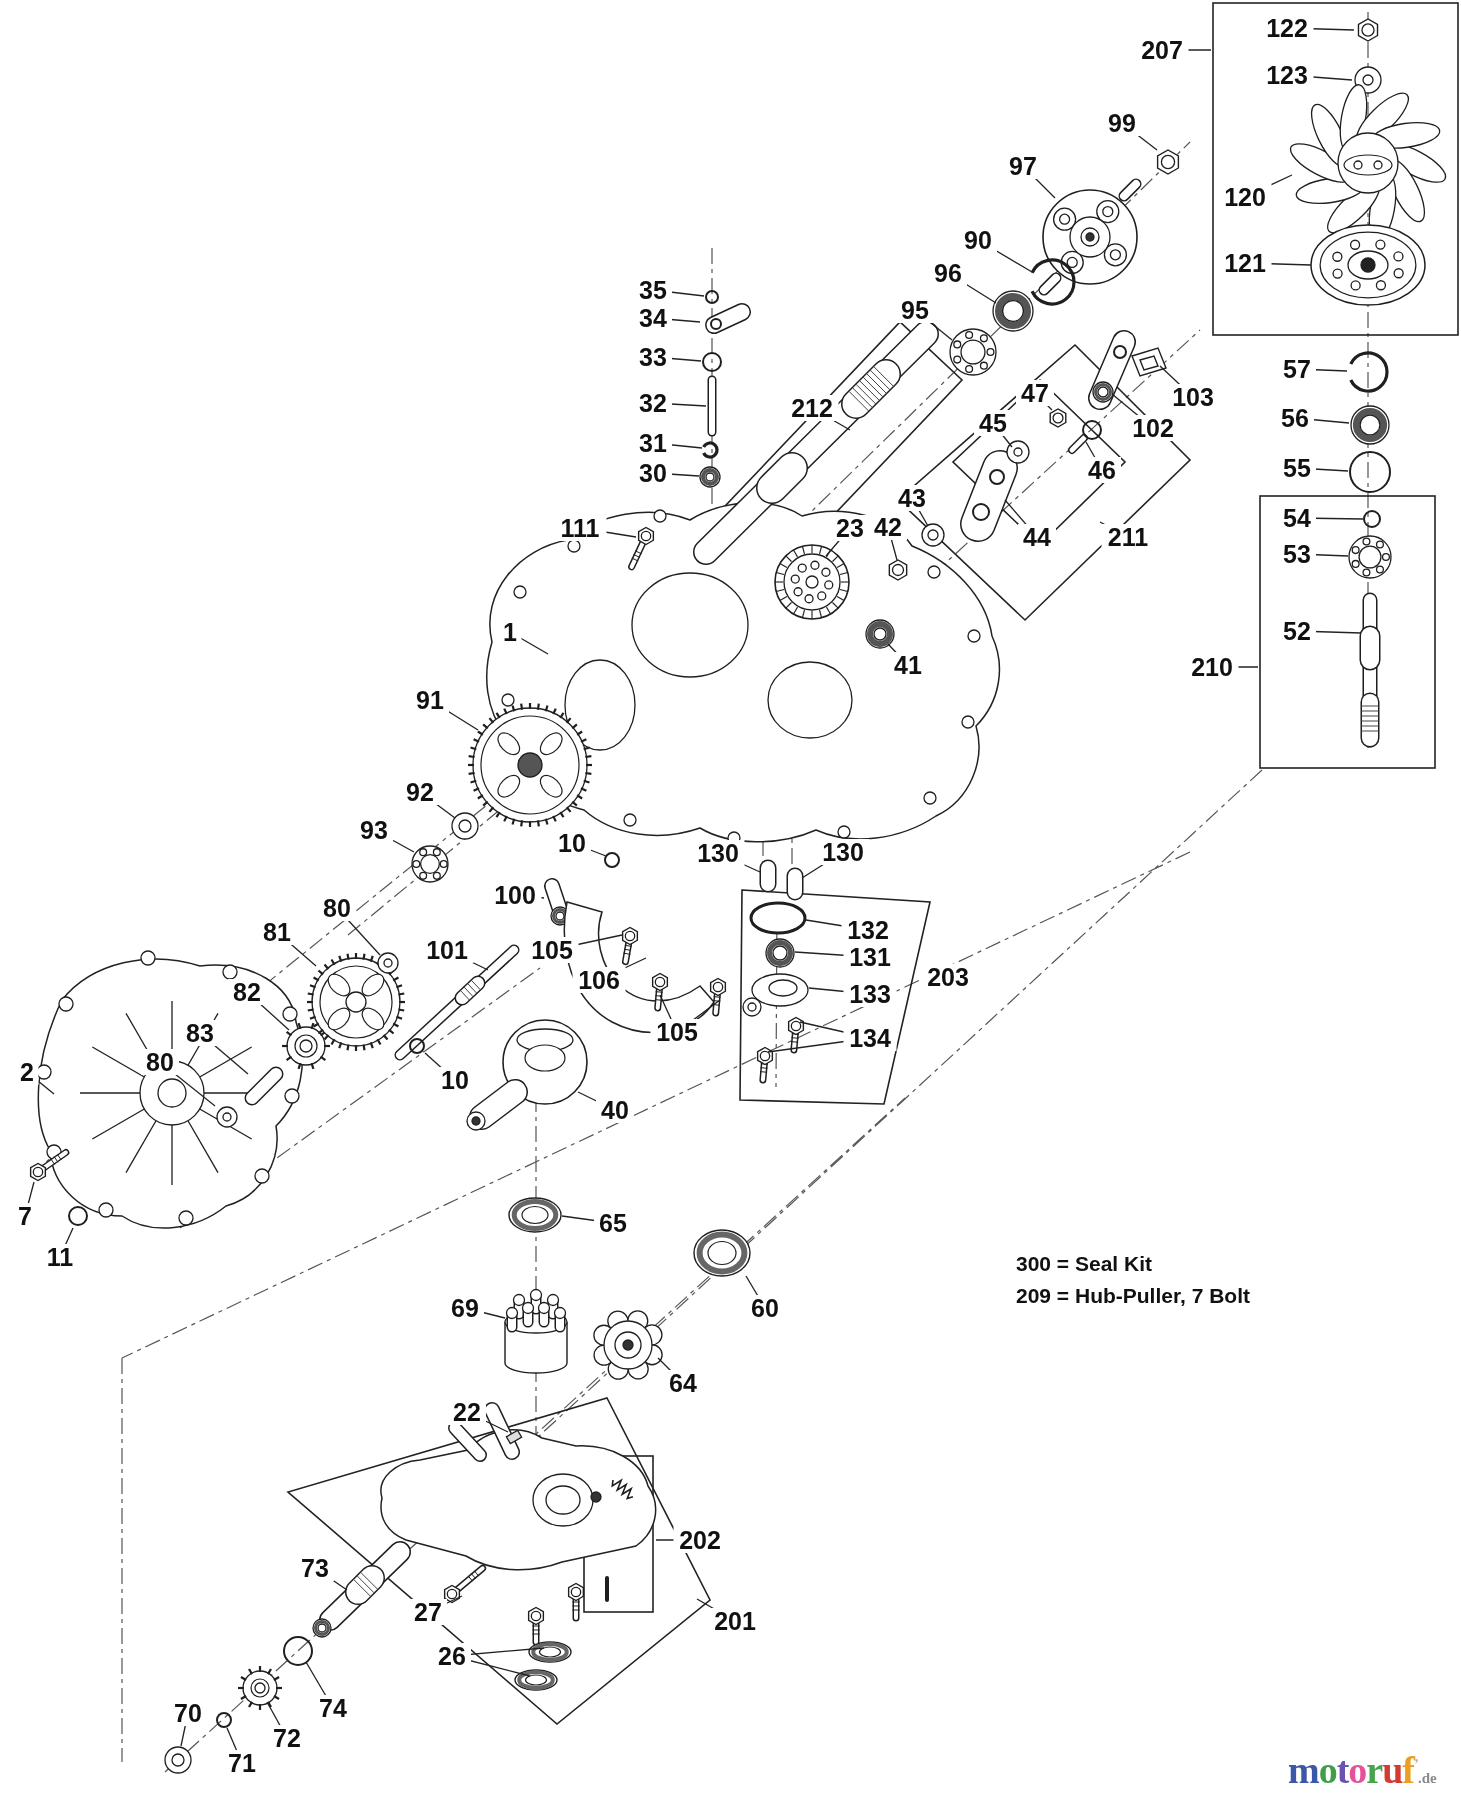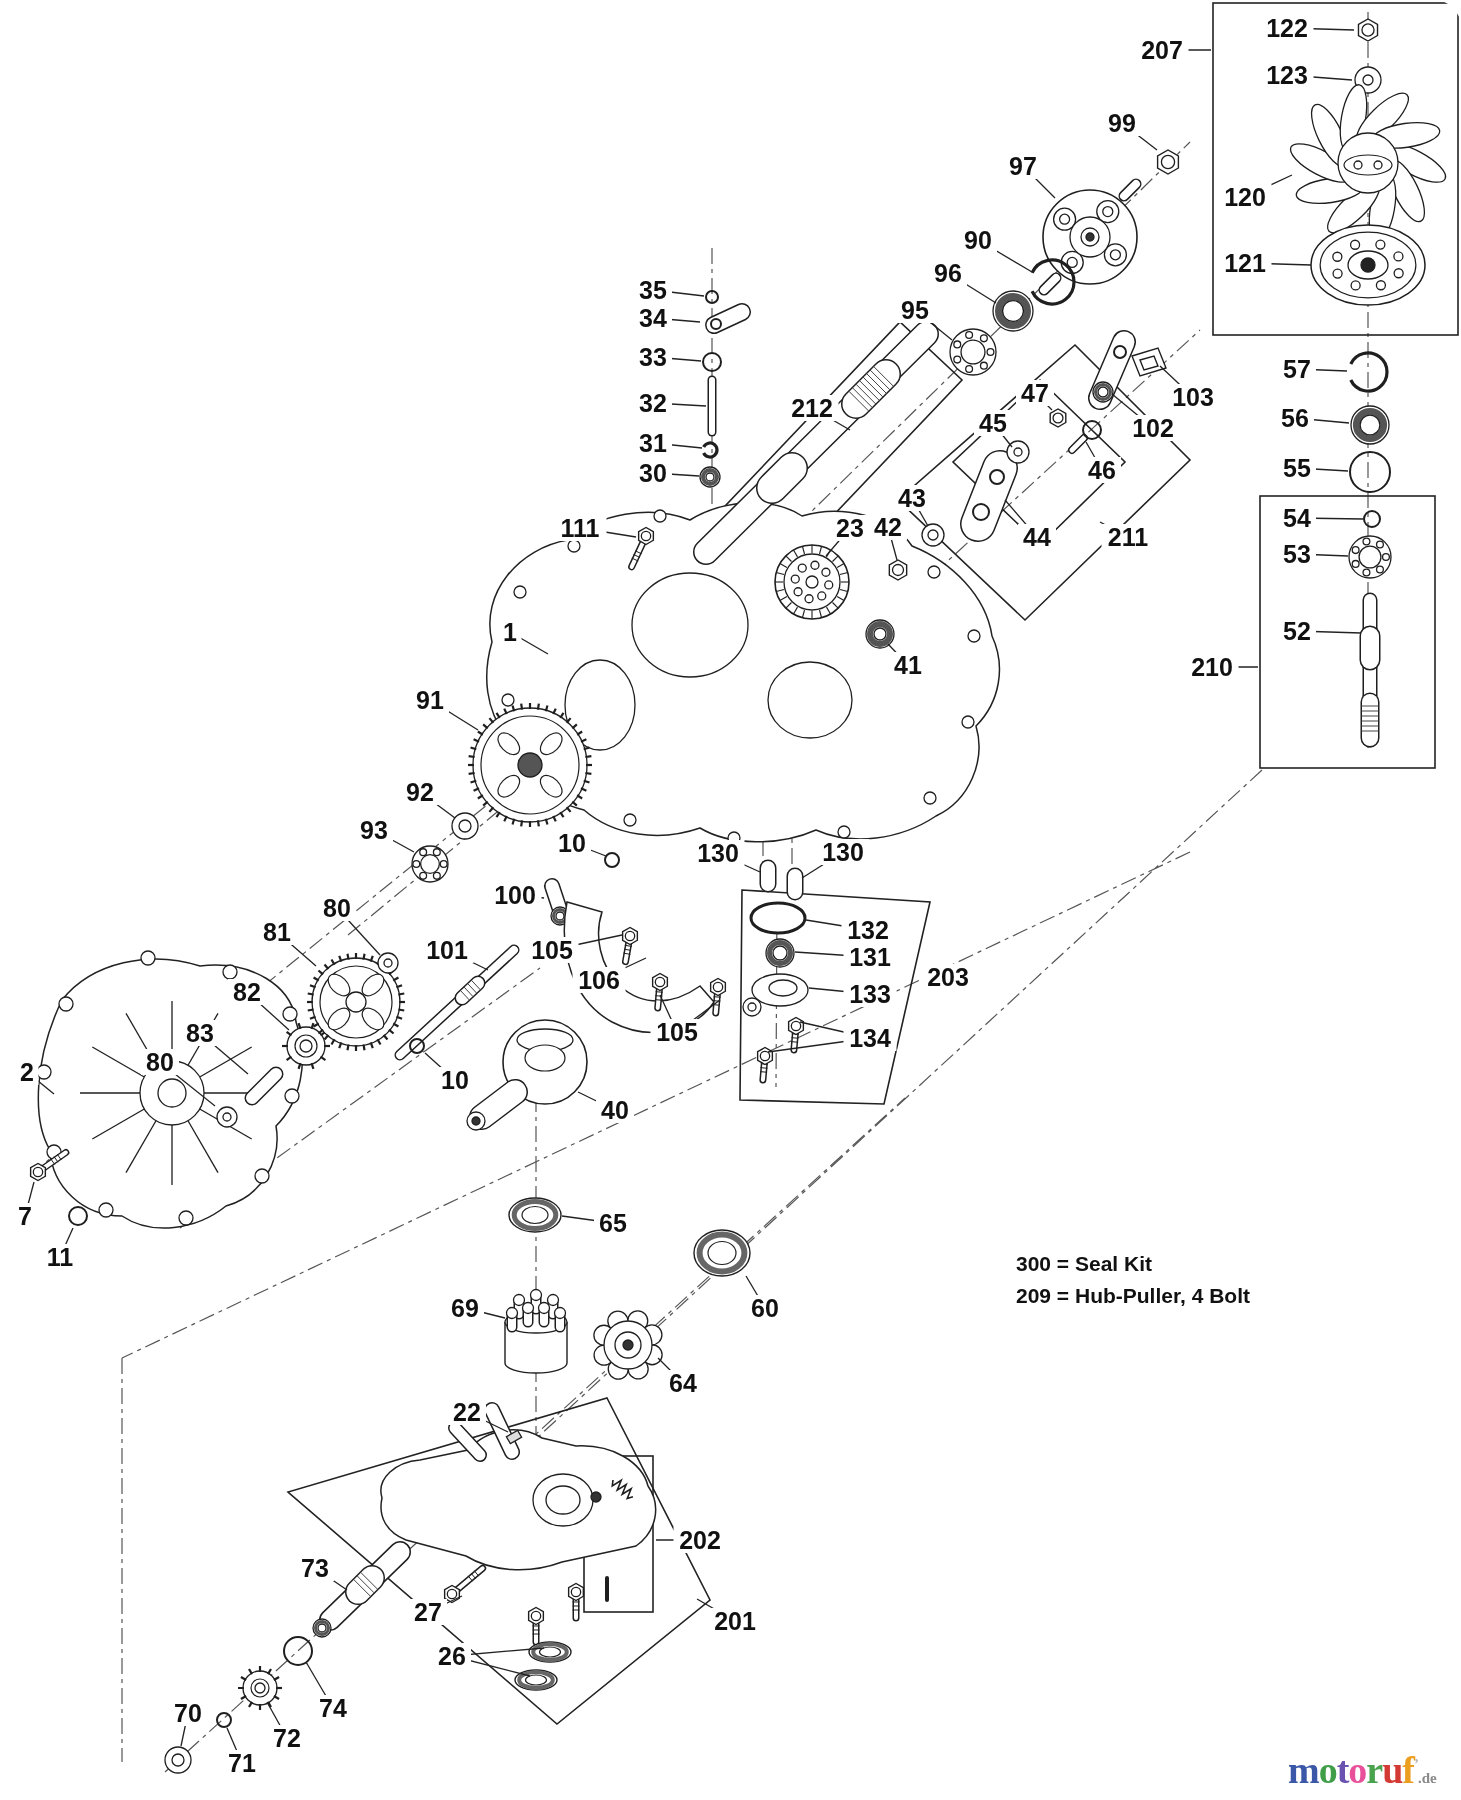--- a/index.html
+++ b/index.html
@@ -1,17 +1,17 @@
 <!DOCTYPE html>
 <html><head>
 <meta charset="utf-8">
 <style>
   html,body{margin:0;padding:0;background:#ffffff;}
   .stage{position:relative;width:1461px;height:1800px;background:#ffffff;overflow:hidden;
-         font-family:"Liberation Sans",sans-serif;border-radius:27px;}
+         font-family:"Liberation Sans",sans-serif;}
   svg{position:absolute;left:0;top:0;}
   .notes{position:absolute;left:1016px;top:1248px;font-size:21px;font-weight:bold;color:#111;
          line-height:32px;white-space:nowrap;}
   .logo{position:absolute;left:1288px;top:1748px;font-family:"Liberation Serif",serif;
         font-weight:bold;font-size:38px;letter-spacing:-1px;white-space:nowrap;text-align:center;}
   .logo .tick{font-size:15px;vertical-align:super;}
   .logo-suffix{font-family:"Liberation Serif",serif;font-weight:bold;font-size:15px;color:#8a8a8a;letter-spacing:0;}
 </style>
 </head>
 <body>
@@ -1206,18 +1206,18 @@
         </g>
         <g>
           <line x1="242" y1="1763" x2="227" y2="1728" stroke="#222" stroke-width="1.3"></line>
           <rect x="223" y="1750" width="38" height="26" fill="#fff"></rect>
           <text x="242" y="1772" text-anchor="middle" font-family="&quot;Liberation Sans&quot;,sans-serif" font-size="25" font-weight="bold" fill="#111">71</text>
         </g>
       </g>
     </svg>
   <div class="notes">
     <div>300 = Seal Kit</div>
-    <div>209 = Hub-Puller, 4 Bolt</div>
+    <div>209 = Hub-Puller, 7 Bolt</div>
   </div>
   <div class="logo">
     <span id="logo-letters"><span style="color: rgb(58, 87, 168);">m</span><span style="color: rgb(63, 158, 71);">o</span><span style="color: rgb(106, 82, 176);">t</span><span style="color: rgb(232, 80, 154);">o</span><span style="color: rgb(73, 162, 76);">r</span><span style="color: rgb(212, 58, 52);">u</span><span style="color: rgb(235, 158, 31);">f</span></span><span class="tick" id="logo-tick" style="color: rgb(181, 181, 181);">’</span><span class="logo-suffix">.de</span>
   </div>
 </div>
 
 </body></html>

